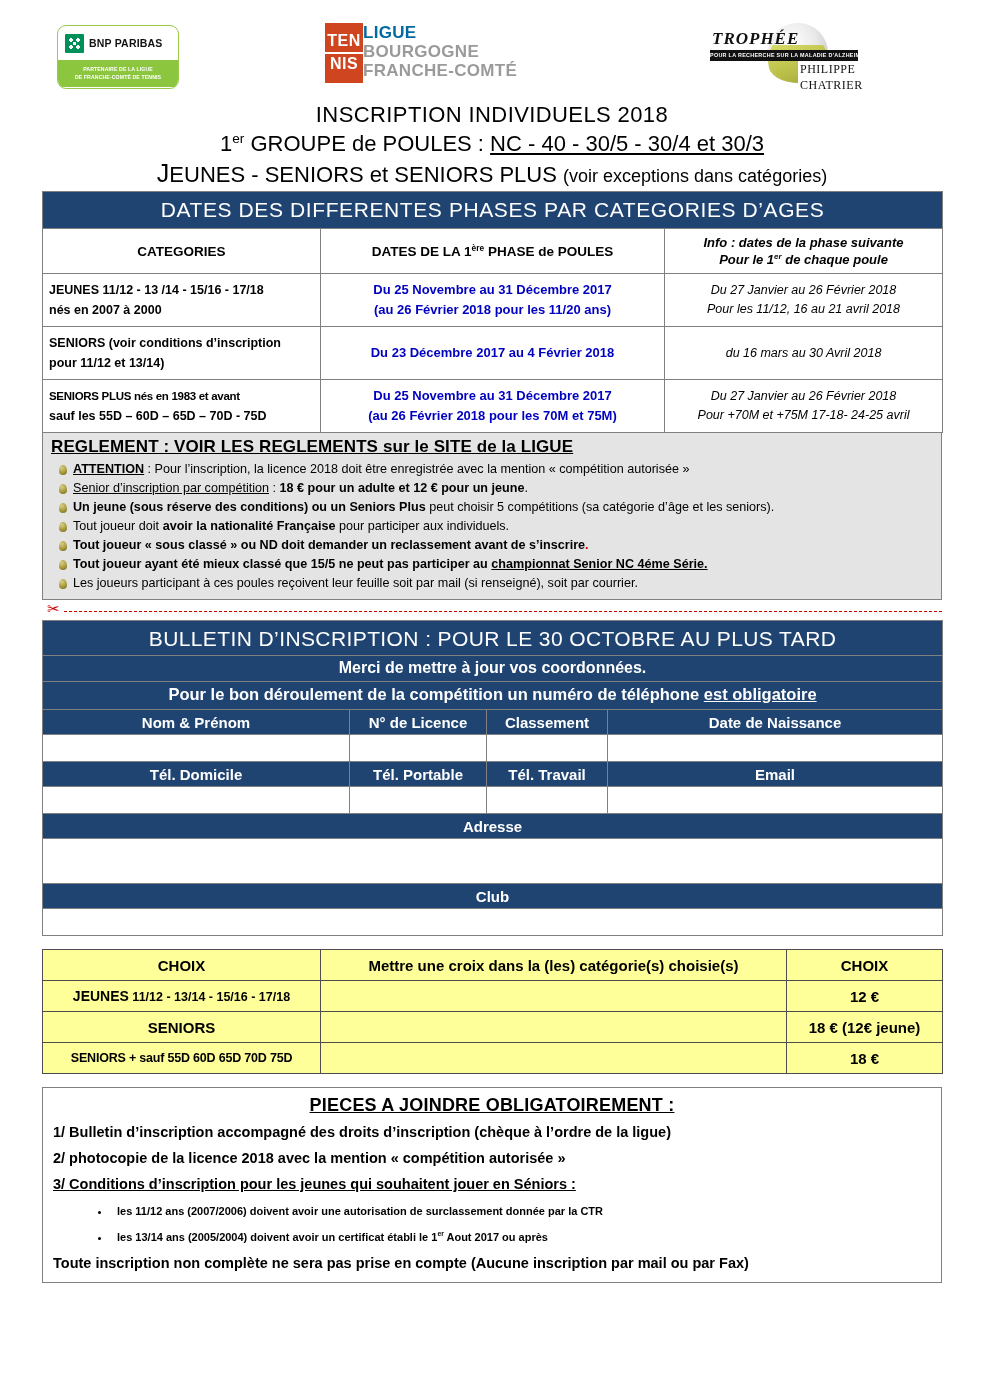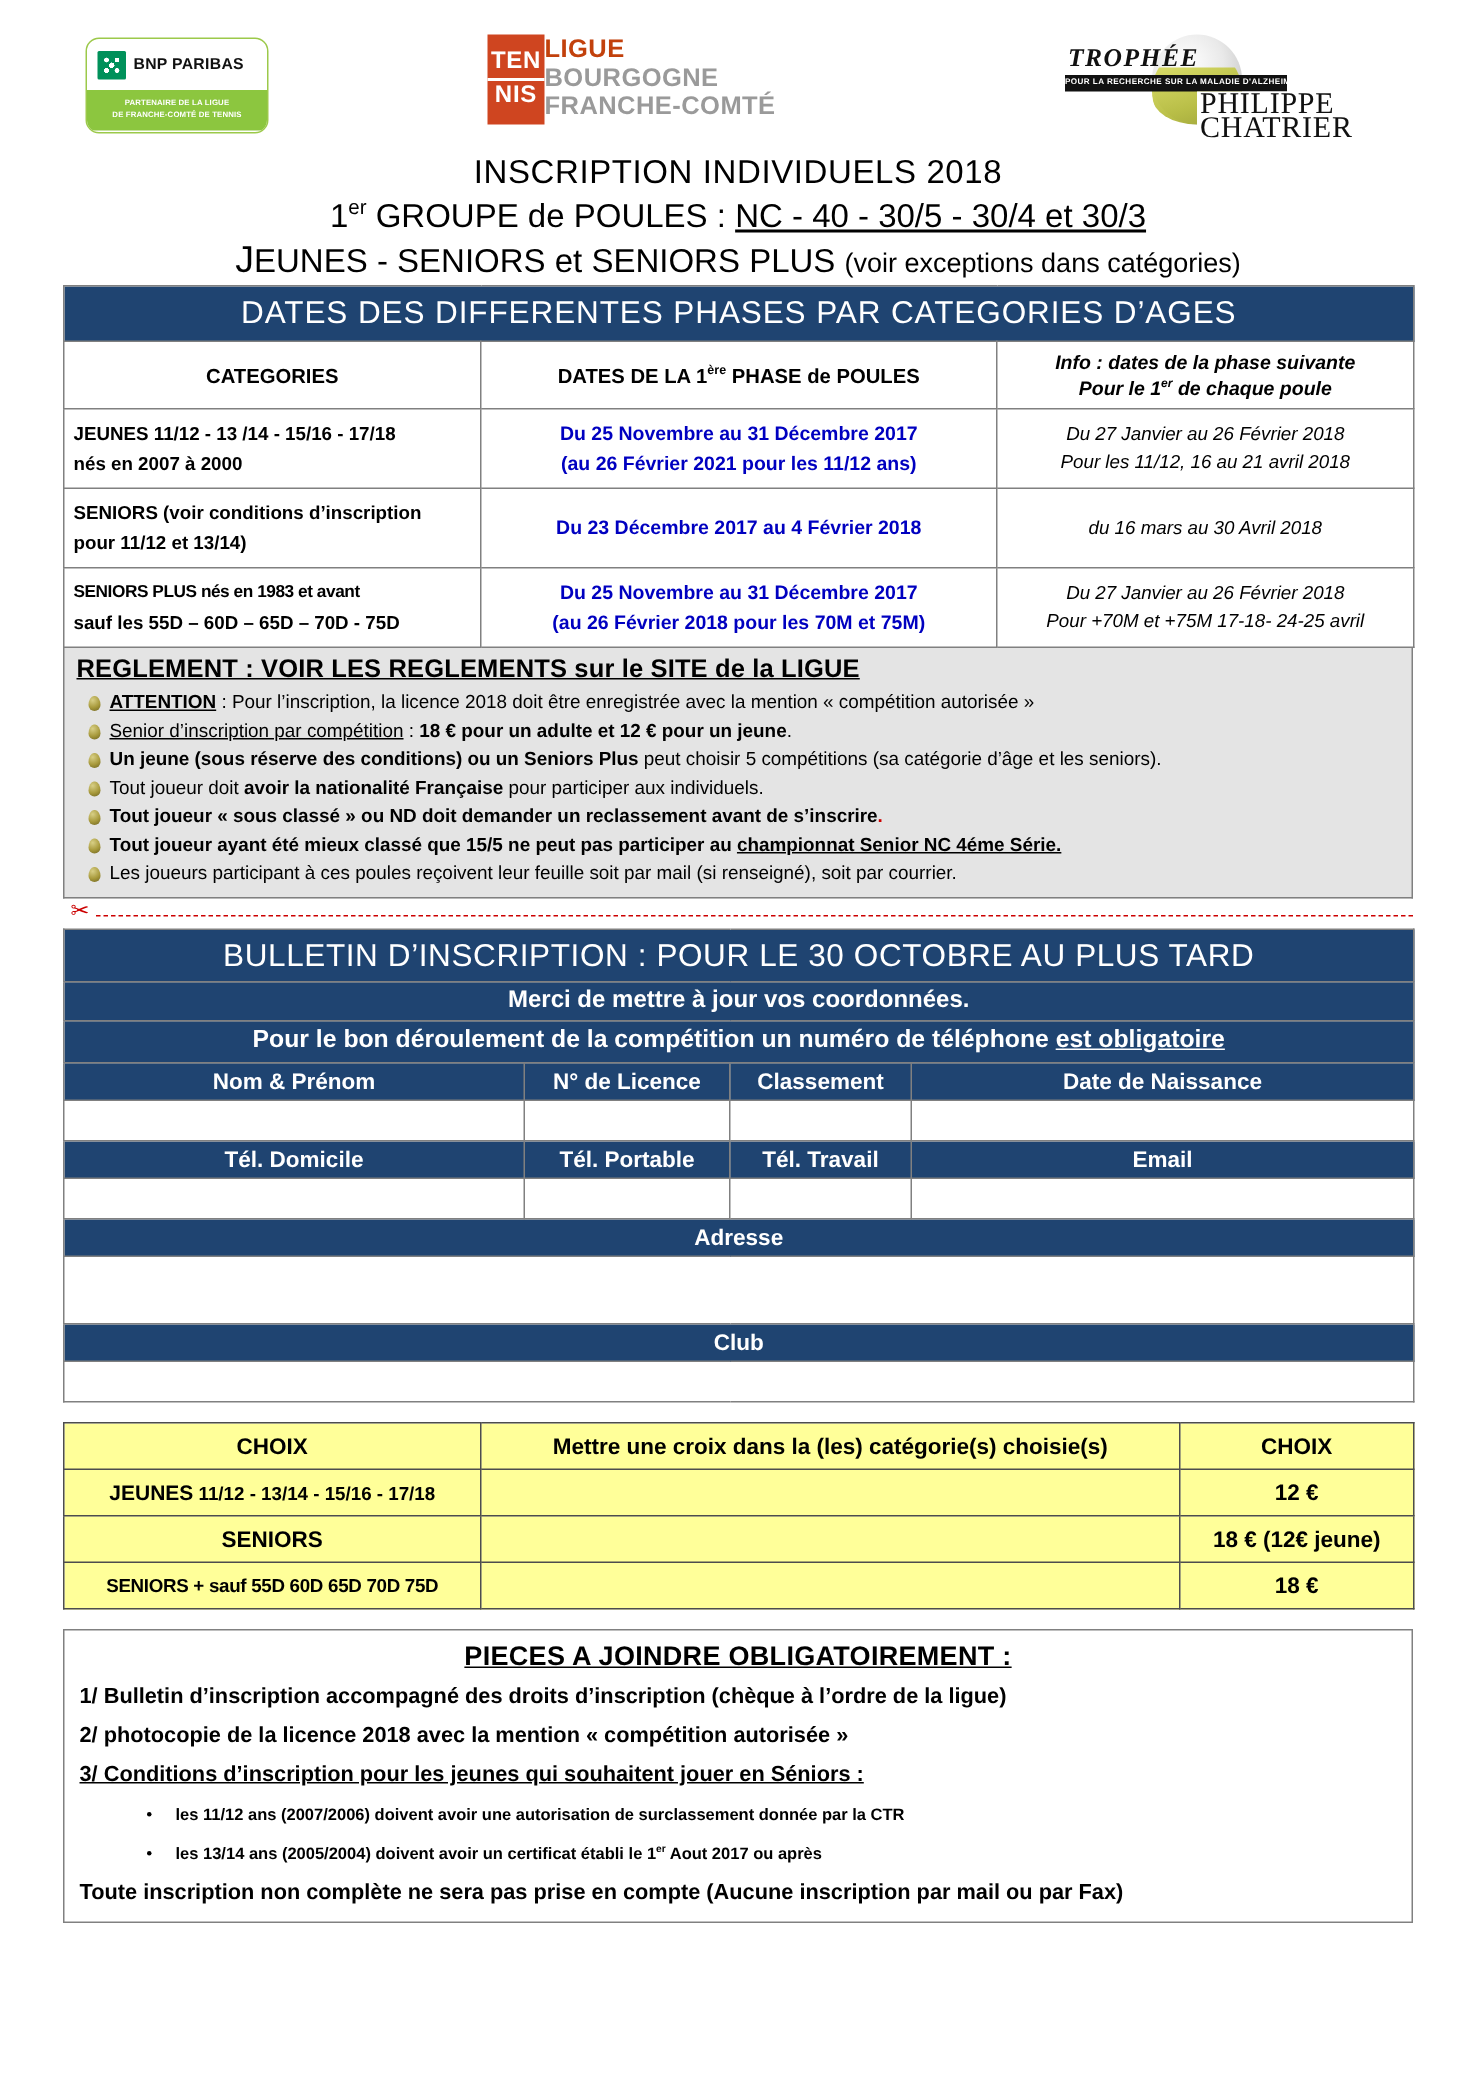--- a/index.html
+++ b/index.html
@@ -108,21 +108,21 @@
   }
   .logo-ligue .tennis-box .ten { border-bottom: 2px solid #ffffff; padding: 0 2px 2px 2px;}
   .logo-ligue .tennis-box .nis { padding: 2px 2px 0 2px;}
   .logo-ligue .ligue-words {
     font-family: "Liberation Sans", sans-serif;
     font-weight: bold;
     font-size: 17px;
     line-height: 19px;
     letter-spacing: 0.3px;
   }
-  .logo-ligue .w-ligue { color: #c2410c; }
+  .logo-ligue .w-ligue { color: #0369a1; }
   .logo-ligue .w-gray { color: #9a9a9a; }
 
   .logo-trophee {
     position: absolute;
     left: 710px;
     top: 23px;
     width: 172px;
     height: 62px;
   }
   .logo-trophee .ball {
@@ -163,21 +163,21 @@
     letter-spacing: 0.3px;
     text-align: center;
     line-height: 11px;
     white-space: nowrap;
     overflow: hidden;
   }
   .logo-trophee .t-name {
     position: absolute;
     left: 88px; top: 38px;
     font-family: "Liberation Serif", serif;
-    font-size: 20px;
+    font-size: 12px;
     line-height: 16px;
     letter-spacing: 0.5px;
     color: #111;
     background: #ffffff;
     padding-left: 2px;
   }
 
   
   .titles {
     text-align: center;
@@ -487,21 +487,21 @@
           </td>
         </tr>
 
         <tr>
           <td class="phase-cat">
             <div>JEUNES 11/12 - 13 /14 - 15/16 - 17/18</div>
             <div>nés en 2007 à 2000</div>
           </td>
           <td class="phase-dates">
             <div>Du 25 Novembre  au 31 Décembre 2017</div>
-            <div>(au 26 Février 2021 pour les 11/12 ans)</div>
+            <div>(au 26 Février 2018 pour les 11/20 ans)</div>
           </td>
           <td class="phase-info">
             <div>Du 27 Janvier au 26 Février 2018</div>
             <div>Pour les 11/12, 16 au 21 avril 2018</div>
           </td>
         </tr>
 
         <tr>
           <td class="phase-cat">
             <div>SENIORS (voir conditions d’inscription</div>

